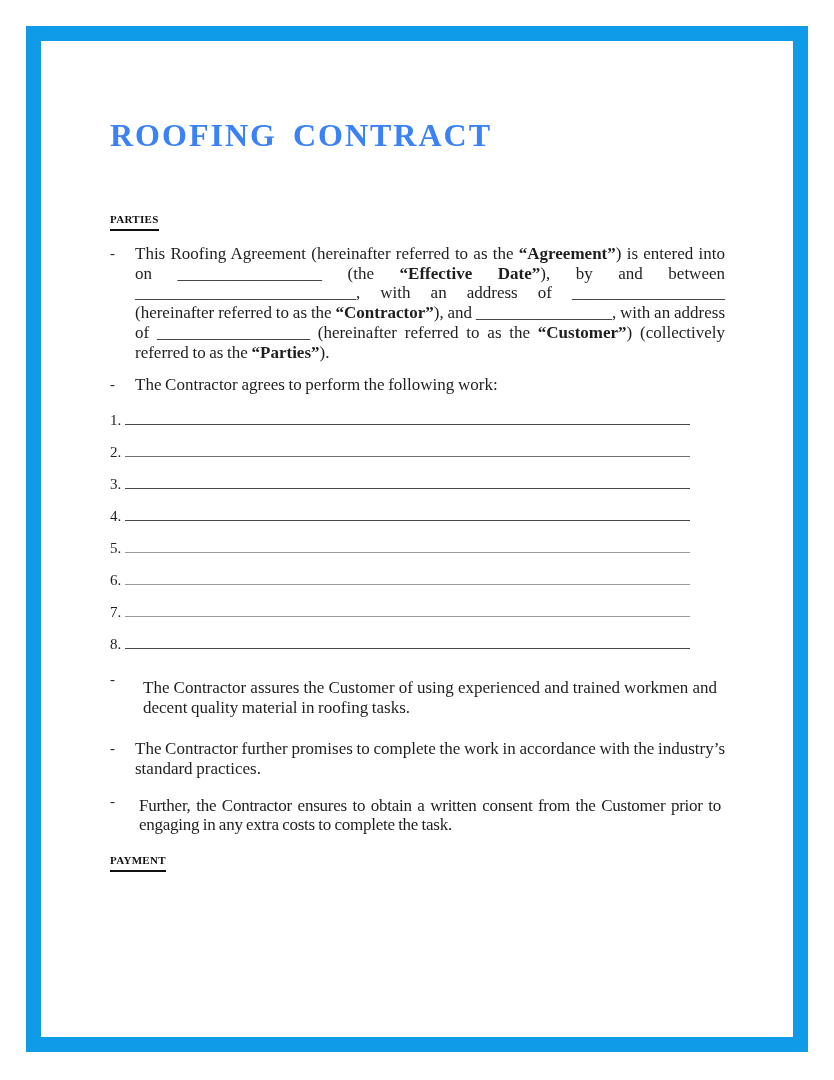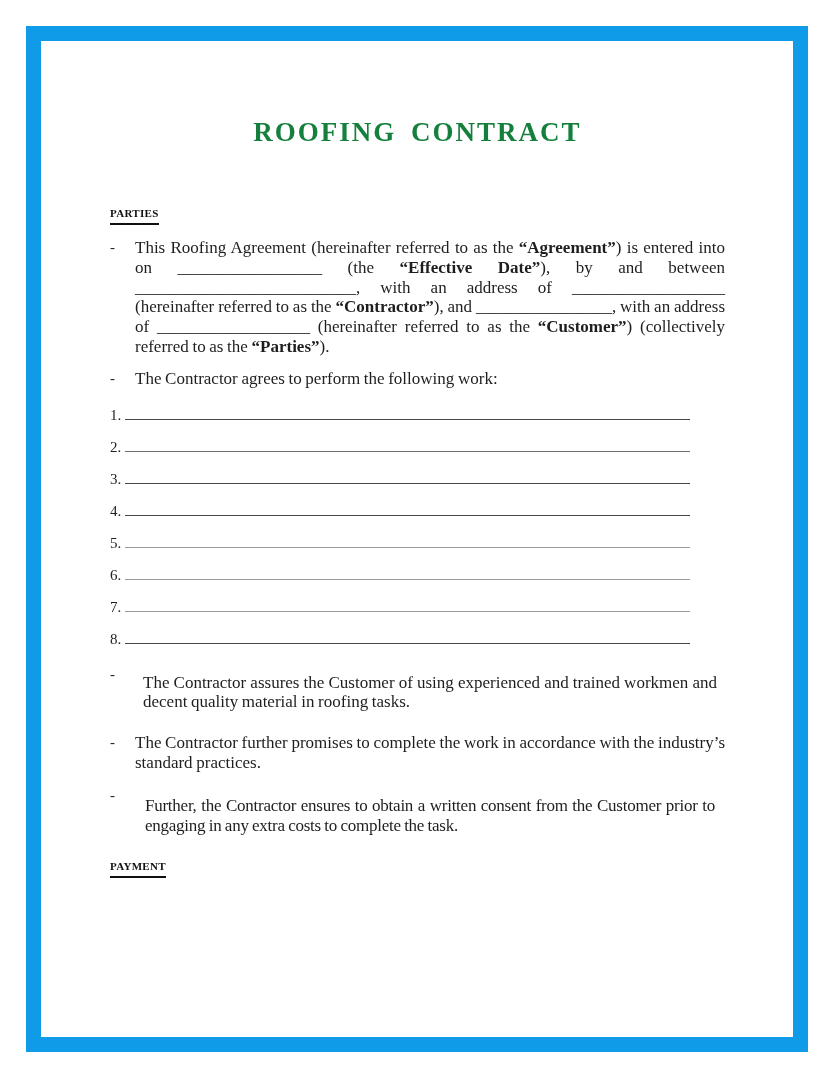--- a/index.html
+++ b/index.html
@@ -23,24 +23,24 @@
     bottom: 28px;
     border: 15px solid var(--accent, #0f9be8);
     background: #ffffff;
     box-sizing: border-box;
   }
   .page {
     padding: 0 68px 0 69px;
   }
   .doc-title {
     margin: 76px 0 0 0;
-    text-align: center;
-    font-size: 27px;
+    text-align: left;
+    font-size: 32px;
     font-weight: bold;
-    color: #15803d;
+    color: #3b82f6;
     letter-spacing: 2px;
     word-spacing: 6px;
     line-height: 1.15;
   }
   .sec-heading {
     margin: 0;
     font-size: 11px;
     font-weight: bold;
     color: #101010;
     letter-spacing: 0.3px;
@@ -166,19 +166,19 @@
     <div class="bullet qa-bullet-0">
       <span class="dash">-</span>
       <p class="btext" style="margin:8px">The Contractor assures the Customer of using experienced and trained workmen and decent quality material in roofing tasks.</p>
     </div>
     <div class="bullet qa-bullet">
       <span class="dash">-</span>
       <p class="btext" style="margin:0">The Contractor further promises to complete the work in accordance with the industry’s standard practices.</p>
     </div>
     <div class="bullet qa-bullet">
       <span class="dash">-</span>
-      <p class="btext tight" style="margin:10px">Further, the Contractor ensures to obtain a written consent from the Customer prior to engaging in any extra costs to complete the task.</p>
+      <p class="btext tight" style="margin:4px">Further, the Contractor ensures to obtain a written consent from the Customer prior to engaging in any extra costs to complete the task.</p>
     </div>
 
     <h2 class="sec-heading mt-payment"><span class="hd">PAYMENT</span></h2>
 
   </div>
 </div>
 
 </body></html>

